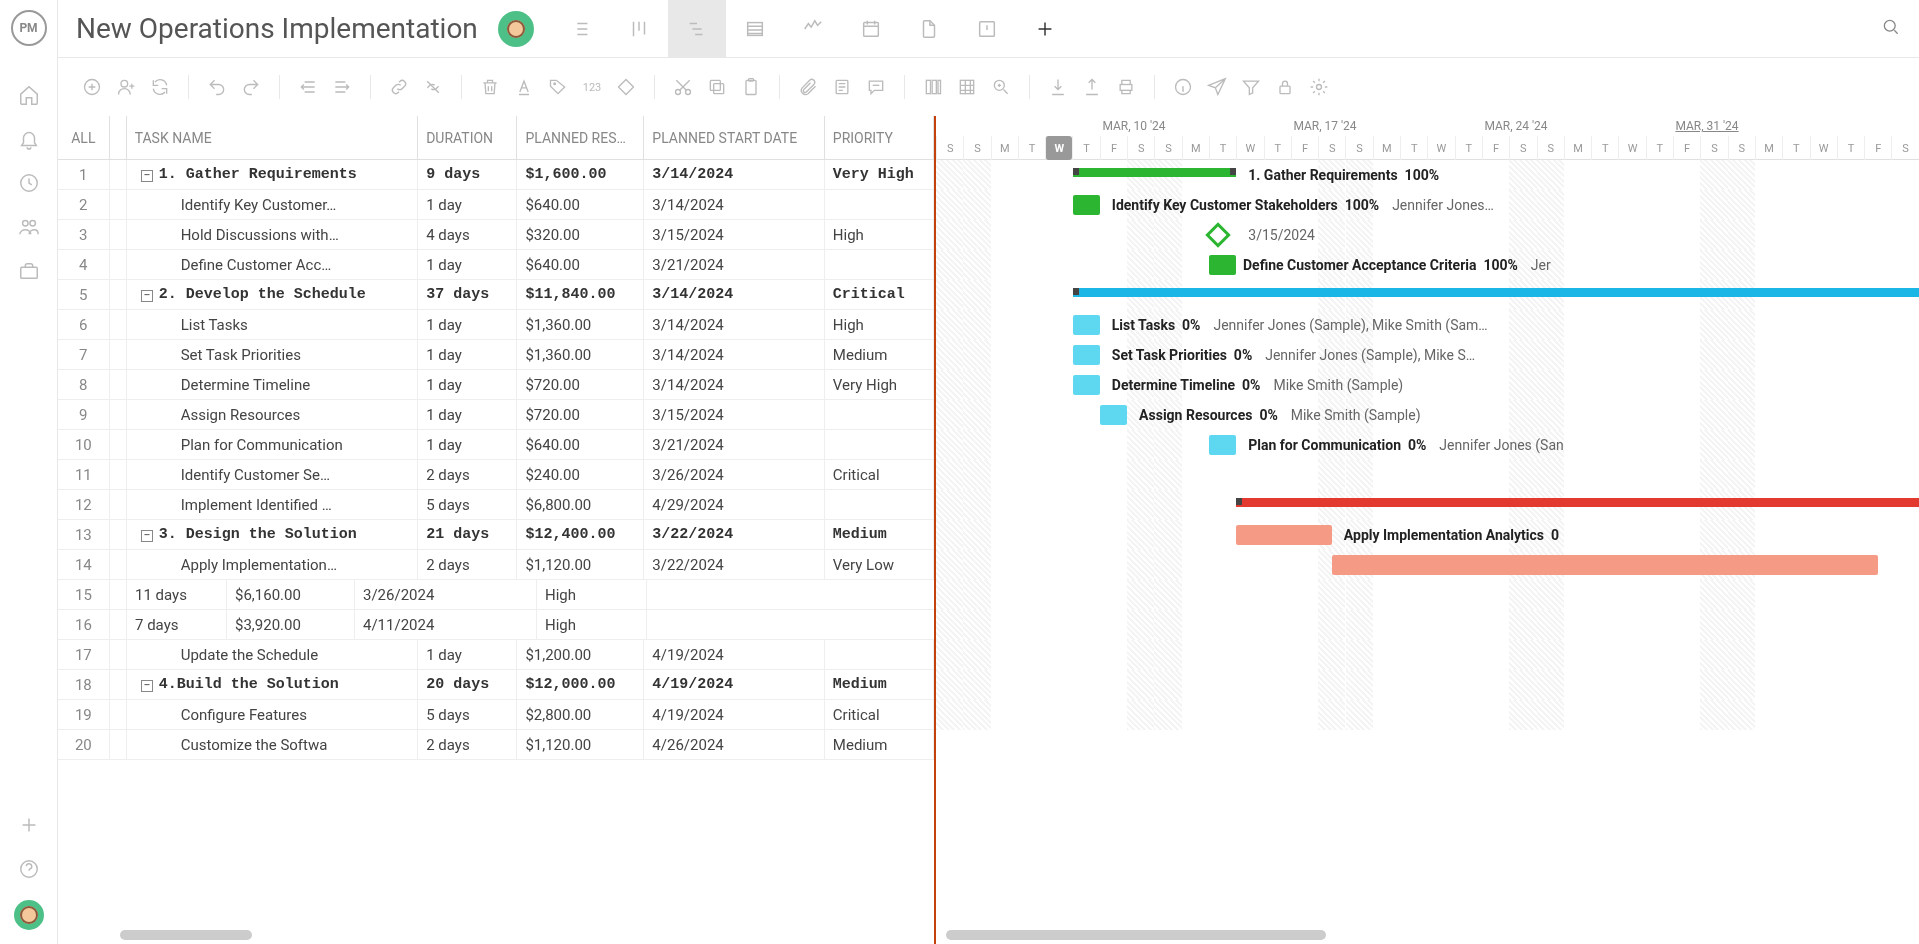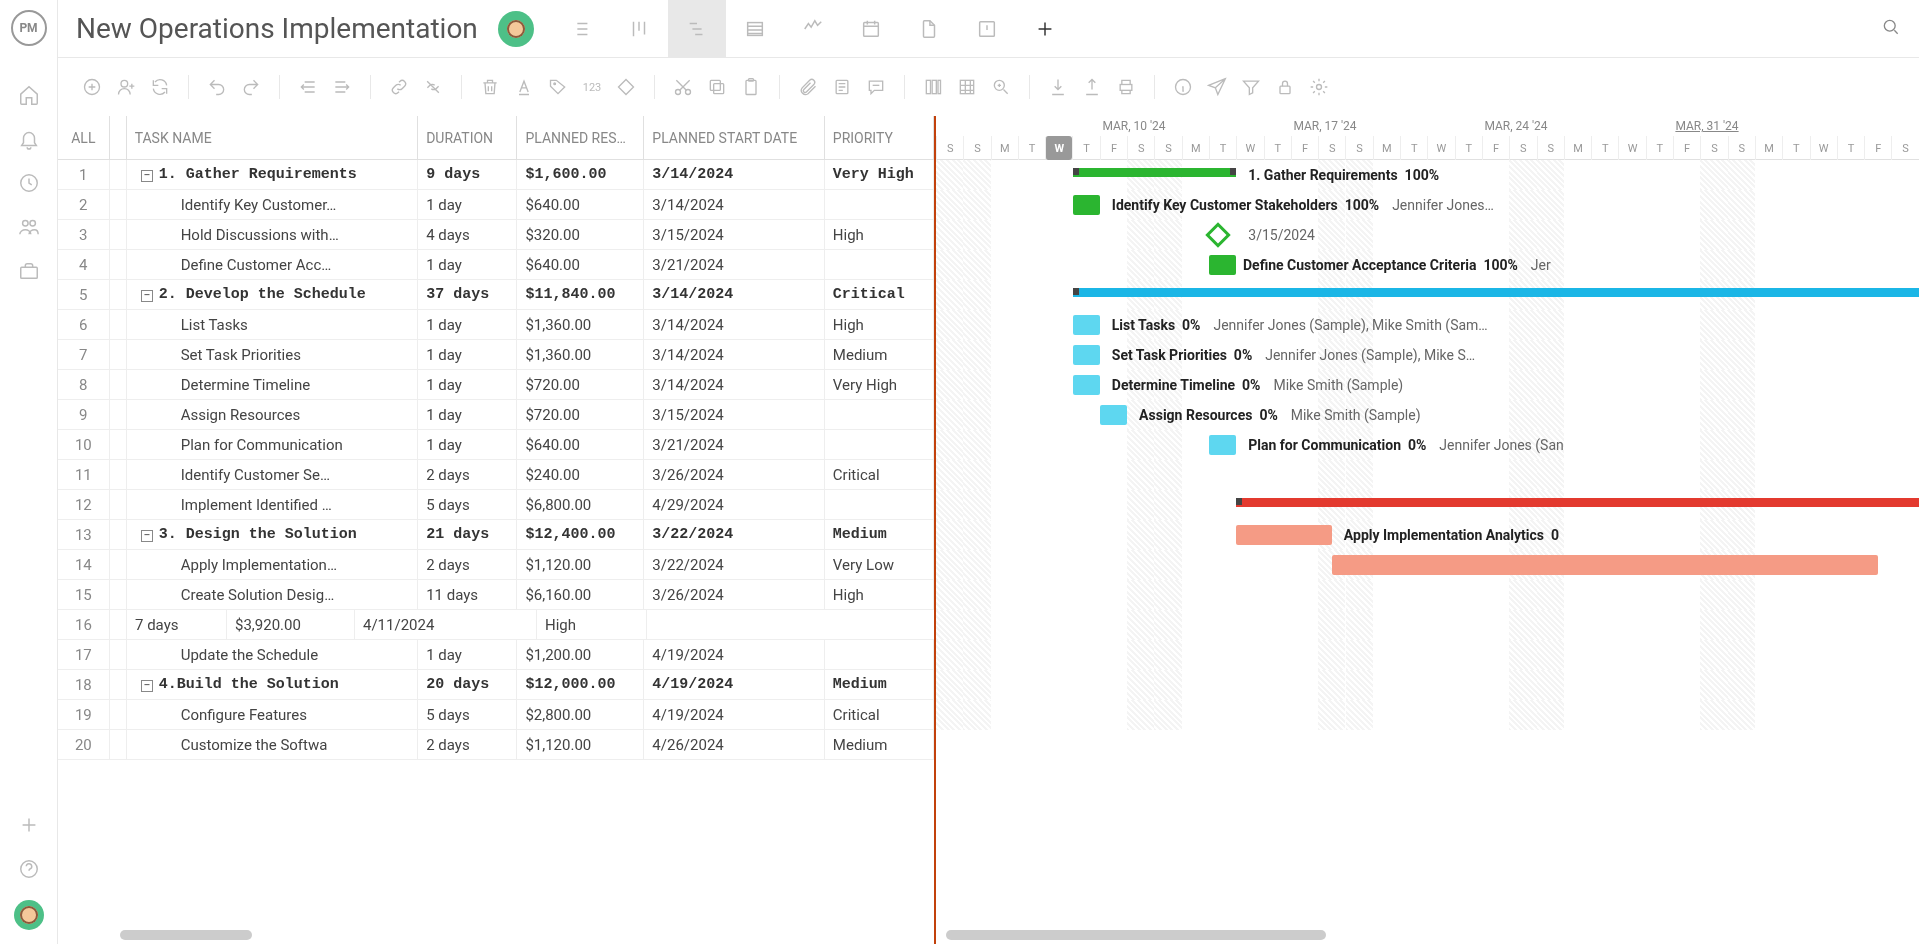--- a/index.html
+++ b/index.html
@@ -622,23 +622,20 @@
               <div class="cell col-dur ">2 days</div>
               <div class="cell col-cost ">$1,120.00</div>
               <div class="cell col-start ">3/22/2024</div>
               <div class="cell col-pri ">Very Low</div>
             </div>
             <div class="grid-row">
               <div class="cell col-num">15</div>
               <div class="cell col-bar">
                 <div class="color-bar" style="background:#e33a2f"></div>
               </div>
-              <div class="cell col-name ">
-                <div class="indent1"><span>Create Solution Desig…</span></div>
-              </div>
               <div class="cell col-dur ">11 days</div>
               <div class="cell col-cost ">$6,160.00</div>
               <div class="cell col-start ">3/26/2024</div>
               <div class="cell col-pri ">High</div>
             </div>
             <div class="grid-row">
               <div class="cell col-num">16</div>
               <div class="cell col-bar">
                 <div class="color-bar" style="background:#e33a2f"></div>
               </div>

